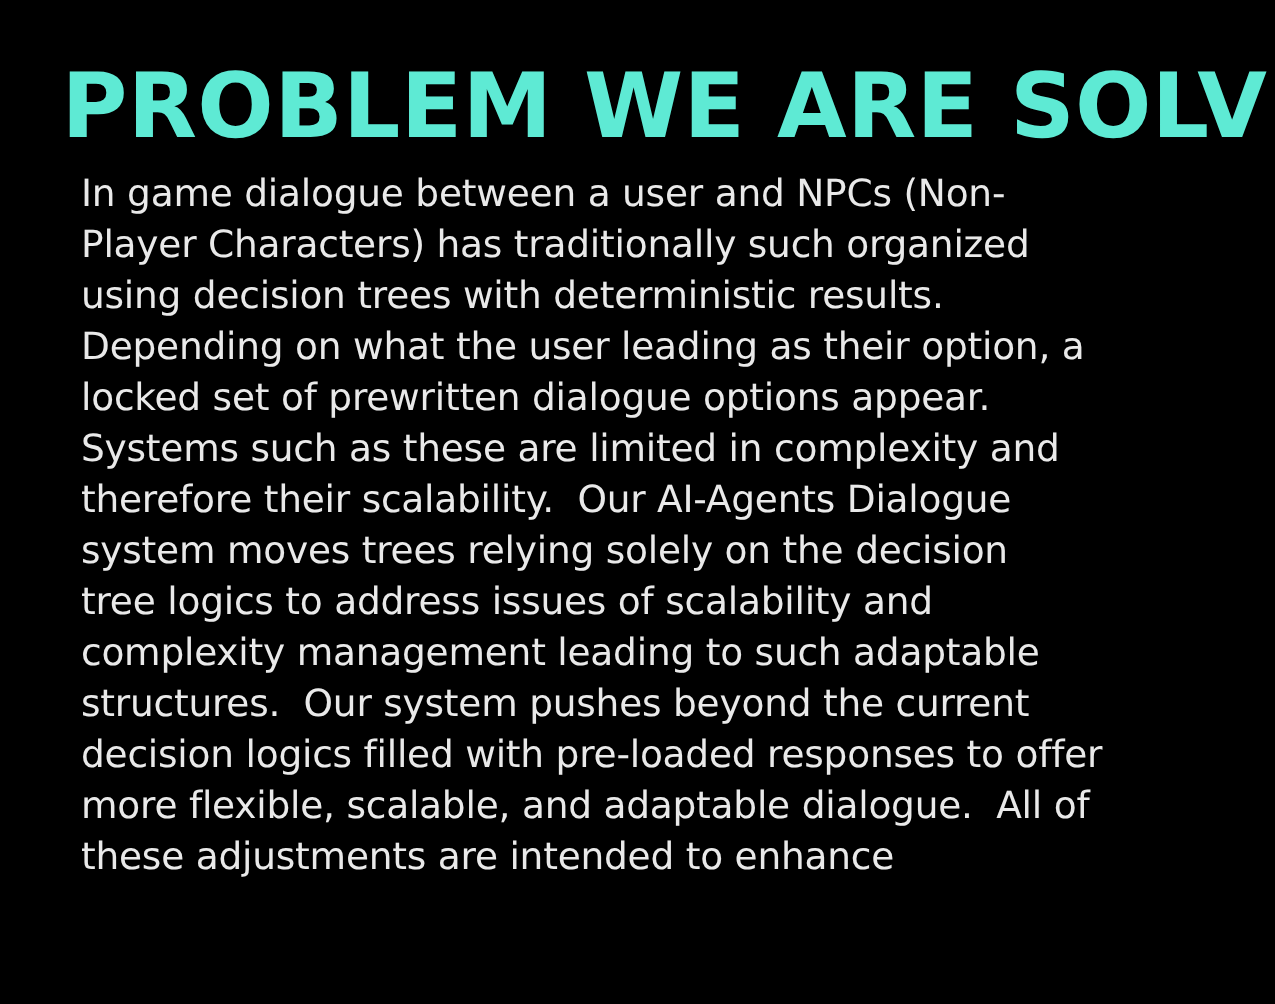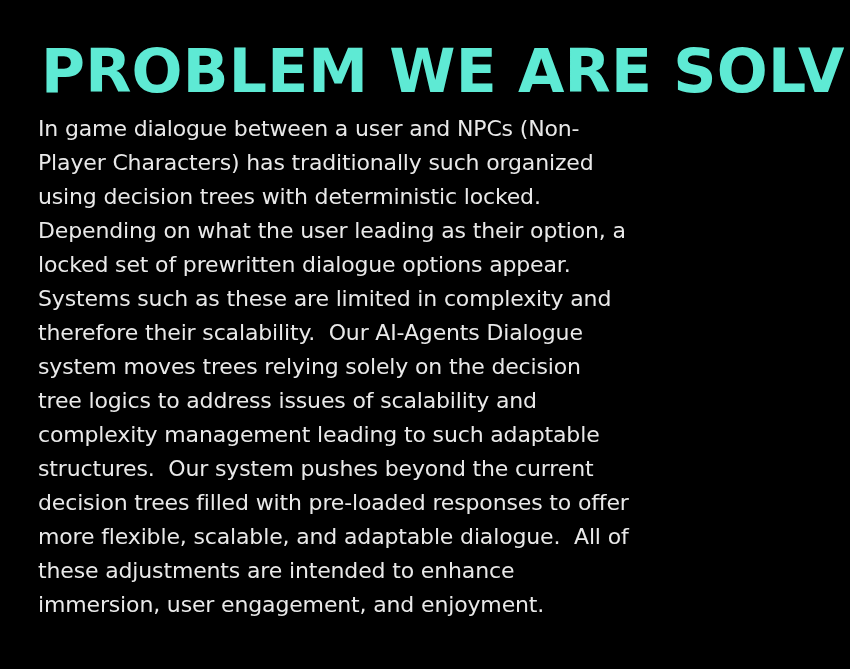--- a/index.html
+++ b/index.html
@@ -29,54 +29,53 @@
     font-family: "DejaVu Sans", sans-serif;
     font-size: 60px;
     font-weight: 700;
     letter-spacing: 0.2px;
     line-height: 1.06;
     text-transform: uppercase;
     white-space: nowrap;
   }
   .slide-body {
     position: absolute;
-    left: 38px;
+    left: 54px;
     top: 112px;
     width: 790px;
     color: #e9e9e9;
     font-family: "DejaVu Sans", sans-serif;
-    font-size: 22px;
+    font-size: 25px;
     font-weight: 400;
     line-height: 34px;
     letter-spacing: -0.15px;
   }
   .body-line {
     display: block;
     white-space: pre;
     height: 34px;
   }
 </style>
 </head>
 <body>
 
 <div class="slide">
 
   <h1 class="slide-title">PROBLEM WE ARE SOLVING</h1>
 
   <div class="slide-body">
     <span class="body-line">In game dialogue between a user and NPCs (Non-</span>
     <span class="body-line">Player Characters) has traditionally such organized</span>
-    <span class="body-line">using decision trees with deterministic locked.</span>
+    <span class="body-line">using decision trees with deterministic results.</span>
     <span class="body-line">Depending on what the user leading as their option, a</span>
     <span class="body-line">locked set of prewritten dialogue options appear.</span>
     <span class="body-line">Systems such as these are limited in complexity and</span>
     <span class="body-line">therefore their scalability.  Our AI-Agents Dialogue</span>
     <span class="body-line">system moves trees relying solely on the decision</span>
     <span class="body-line">tree logics to address issues of scalability and</span>
     <span class="body-line">complexity management leading to such adaptable</span>
     <span class="body-line">structures.  Our system pushes beyond the current</span>
-    <span class="body-line">decision trees filled with pre-loaded responses to offer</span>
+    <span class="body-line">decision logics filled with pre-loaded responses to offer</span>
     <span class="body-line">more flexible, scalable, and adaptable dialogue.  All of</span>
     <span class="body-line">these adjustments are intended to enhance</span>
-    <span class="body-line">immersion, user engagement, and enjoyment.</span>
   </div>
 
 </div>
 
 </body></html>

